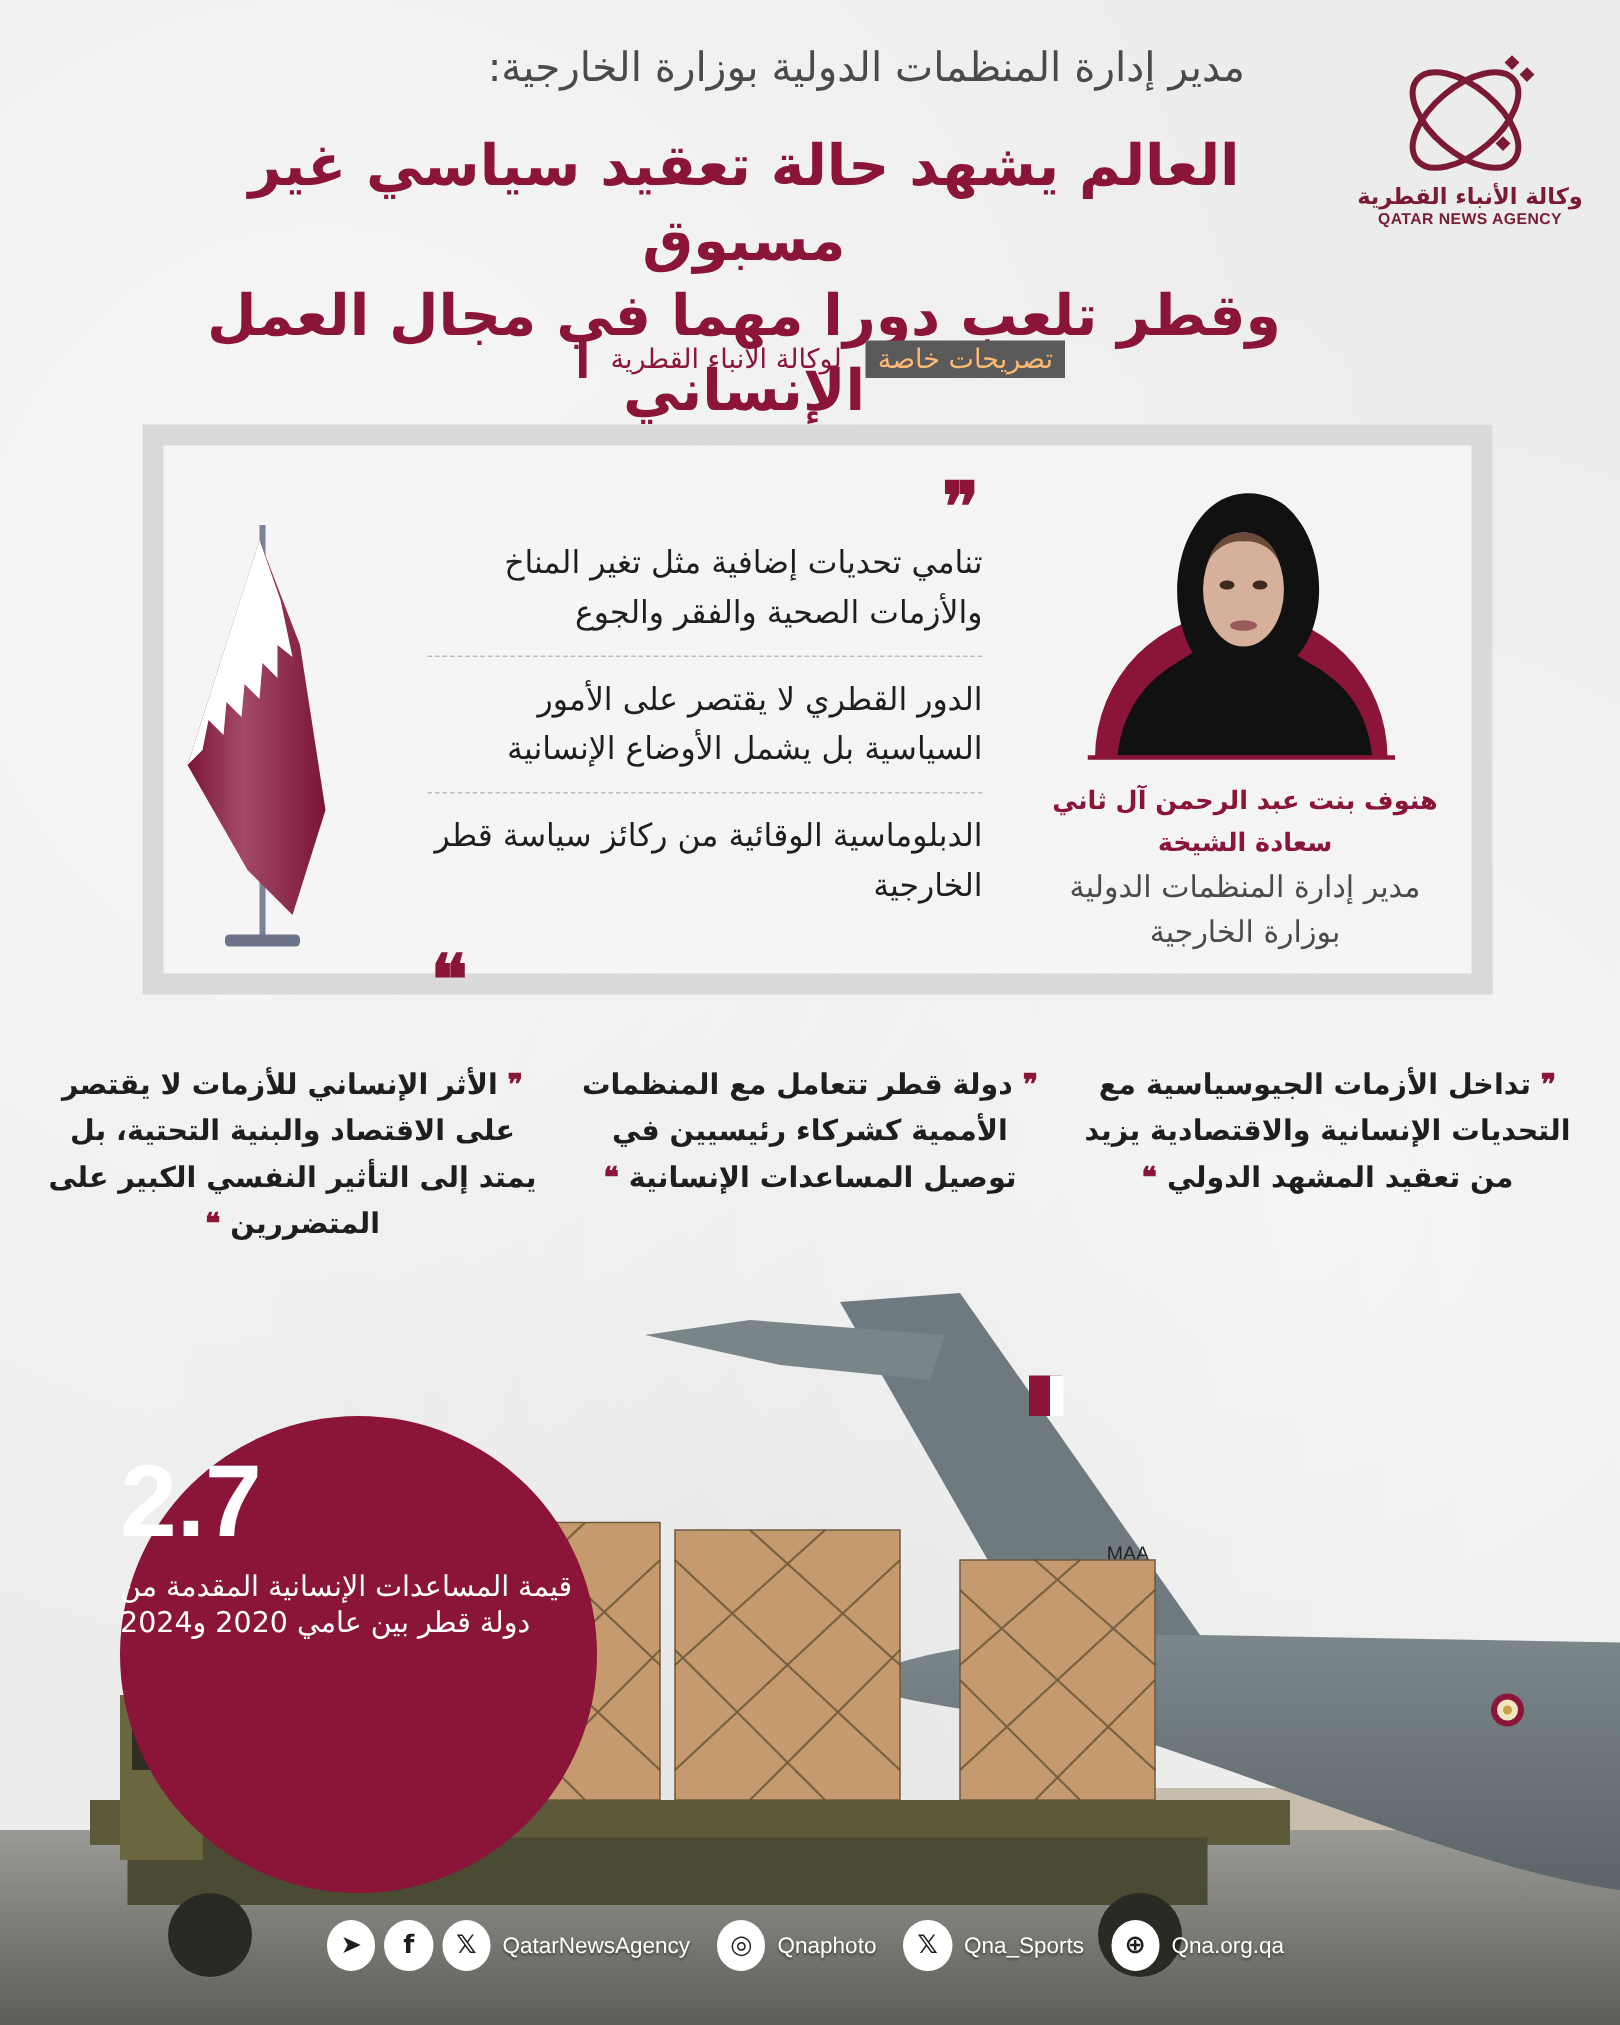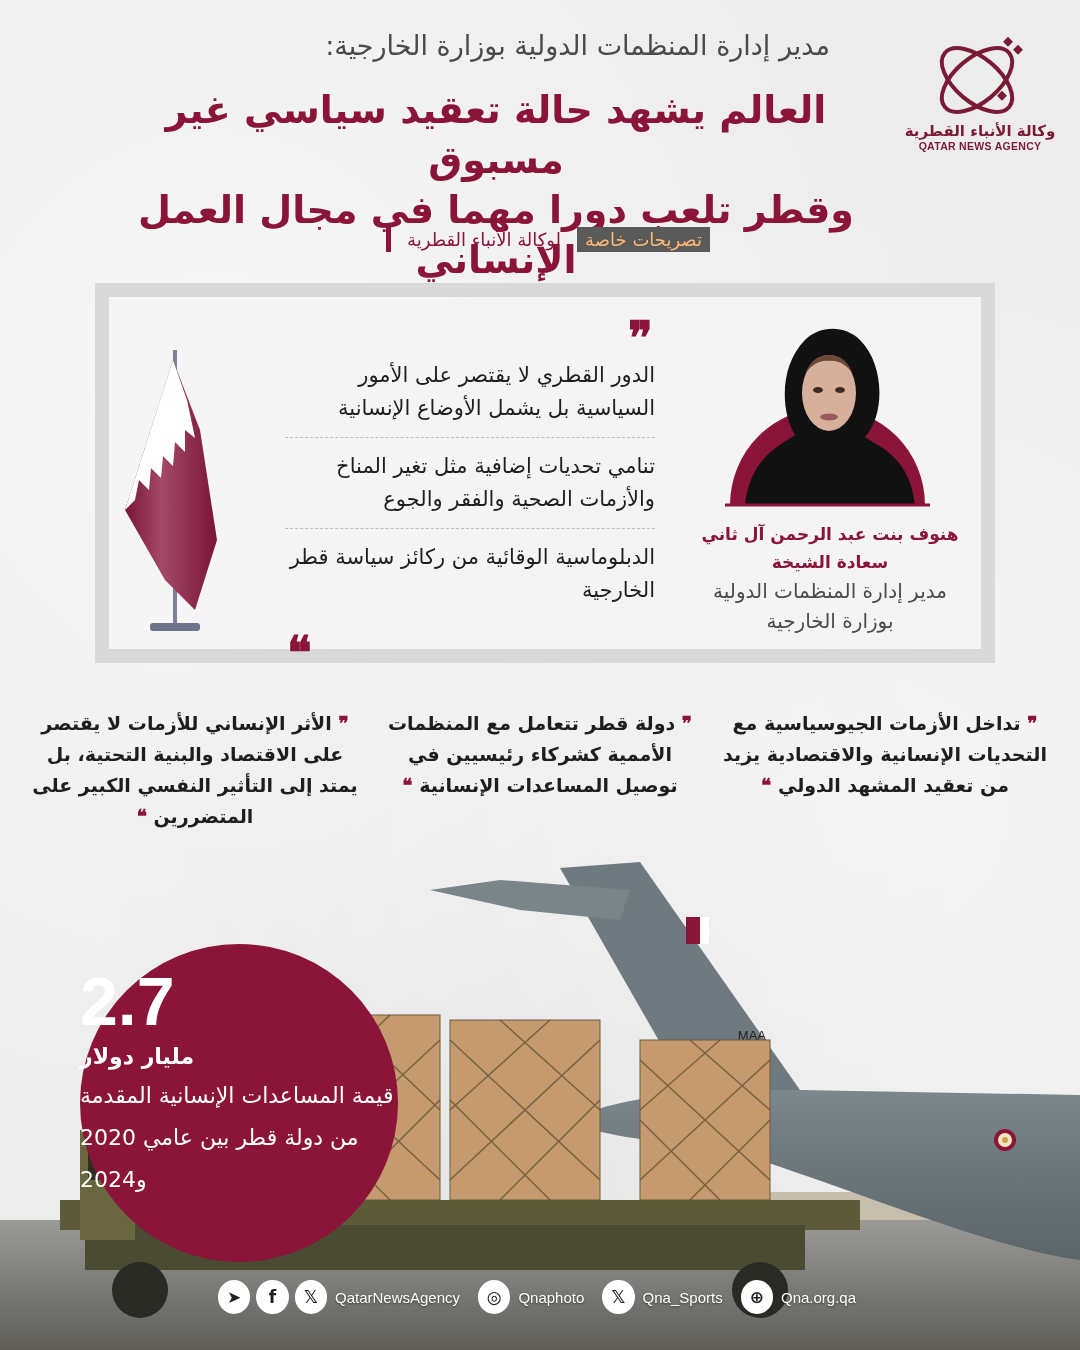--- a/index.html
+++ b/index.html
@@ -54,21 +54,21 @@
   .mini-2 { left: 375px; }
   .mini-3 { left: 30px; }
 
   
   .scene { left: 0; top: 840px; width: 1080px; height: 510px; }
 
   
   .stat { left: 80px; top: 944px; width: 318px; height: 318px; border-radius: 50%; background: #8a1538; color: #fff; text-align: left; padding-top: 18px; }
   .stat-num { font-size: 68px; font-weight: bold; line-height: 78px; font-family: "Liberation Sans", sans-serif; }
   .stat-unit { font-size: 22px; font-weight: bold; margin-top: 4px; }
-  .stat-desc { font-size: 22px; line-height: 42px; margin-top: 6px; }
+  .stat-desc { font-size: 19px; line-height: 24px; margin-top: 6px; }
 
   
   .social { left: 218px; top: 1278px; width: 650px; height: 38px; direction: ltr; display: flex; align-items: center; gap: 6px; }
   .icon-circle { width: 34px; height: 34px; border-radius: 50%; background: #fff; display: flex; align-items: center; justify-content: center; color: #1e1e1e; font-weight: bold; font-size: 17px; }
   .handle { color: #fff; font-size: 15px; font-family: "Liberation Sans", sans-serif; margin: 0 12px 0 2px; text-shadow: 0 1px 2px rgba(0,0,0,0.5); }
 </style>
 </head>
 <body>
 
 <div class="abs logo">
@@ -108,22 +108,22 @@
   <line x1="60" y1="10" x2="60" y2="285" stroke="#7b8296" stroke-width="4"></line>
   <rect x="35" y="283" width="50" height="8" rx="3" fill="#6d7489"></rect>
   <path d="M58 20 L10 170 L50 240 L80 270 L102 200 L85 90 Z" fill="url(#mar)"></path>
   <path d="M58 20 L10 170 L20 160 L24 140 L34 150 L36 128 L46 138 L48 116 L58 126 L60 102 L70 112 L70 90 L80 98 L72 60 Z" fill="#ffffff"></path>
 </svg>
 
 <div class="abs quote-mark qm-open">❞</div>
 <div class="abs quote-mark qm-close">❞</div>
 
 <div class="abs points">
+  <div class="point">تنامي تحديات إضافية مثل تغير المناخ والأزمات الصحية والفقر والجوع</div>
   <div class="point">الدور القطري لا يقتصر على الأمور السياسية بل يشمل الأوضاع الإنسانية</div>
-  <div class="point">تنامي تحديات إضافية مثل تغير المناخ والأزمات الصحية والفقر والجوع</div>
   <div class="point">الدبلوماسية الوقائية من ركائز سياسة قطر الخارجية</div>
 </div>
 
 <svg class="abs portrait" viewBox="0 0 205 182">
   <path d="M5 182 A97 97 0 0 1 200 182 Z" fill="#8a1538" transform="translate(0,-2)"></path>
   <path d="M20 180 C25 130 60 118 70 110 C55 85 55 40 80 15 C95 0 120 0 135 15 C160 40 160 90 140 112 C150 120 185 130 190 180 Z" fill="#111"></path>
   <ellipse cx="104" cy="68" rx="27" ry="38" fill="#d7b09b"></ellipse>
   <path d="M80 50 C85 40 95 35 104 36 C113 35 123 40 128 50 C125 40 118 30 104 30 C90 30 83 40 80 50 Z" fill="#6b4a3a"></path>
   <ellipse cx="93" cy="65" rx="5" ry="3" fill="#3a2a22"></ellipse>
   <ellipse cx="115" cy="65" rx="5" ry="3" fill="#3a2a22"></ellipse>
@@ -195,21 +195,20 @@
   <rect x="60" y="360" width="800" height="30" fill="#5d5a3a"></rect>
   <rect x="85" y="385" width="720" height="45" fill="#4b4a33"></rect>
   <rect x="80" y="290" width="55" height="110" fill="#6a6640"></rect>
   <rect x="88" y="300" width="30" height="40" fill="#2e2e22"></rect>
   <circle cx="140" cy="450" r="28" fill="#2a2a24"></circle>
   <circle cx="760" cy="450" r="28" fill="#2a2a24"></circle>
 </svg>
 
 <div class="abs stat">
   <div class="stat-num">2.7</div>
-  <div class="stat-unit">مليار دولار</div>
   <div class="stat-desc">قيمة المساعدات الإنسانية المقدمة من دولة قطر بين عامي 2020 و2024</div>
 </div>
 
 <div class="abs social">
   <span class="icon-circle">➤</span>
   <span class="icon-circle">f</span>
   <span class="icon-circle">𝕏</span>
   <span class="handle">QatarNewsAgency</span>
   <span class="icon-circle">◎</span>
   <span class="handle">Qnaphoto</span>

